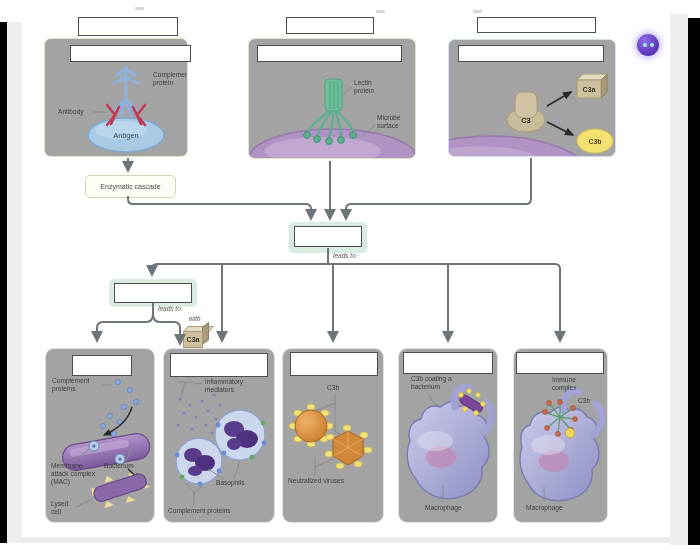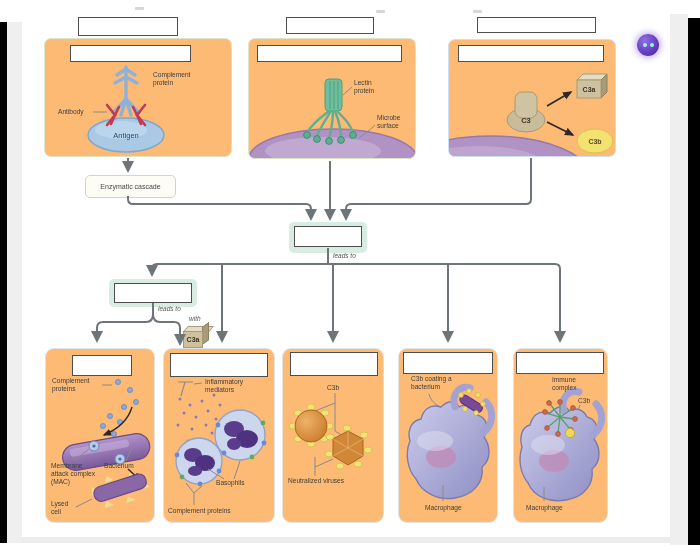--- a/index.html
+++ b/index.html
@@ -8,21 +8,21 @@
   .abs{position:absolute;}
   
   .strip-black{background:#000;}
   .strip-gray{background:#efefef;}
   .bottombar{background:#ececec;}
   
   .blank{position:absolute;background:#fff;border:1.6px solid #4e4e4e;box-sizing:border-box;}
   .glow{position:absolute;background:#d9ece2;border-radius:5px;}
   .glow .blank{position:absolute;left:5px;top:4px;}
   
-  .panel{position:absolute;background:#fdba74;border:1.5px solid #dde5c6;border-radius:7px;
+  .panel{position:absolute;background:#a3a3a3;border:1.5px solid #dde5c6;border-radius:7px;
          box-sizing:border-box;overflow:hidden;text-decoration:underline;}
   .panel.blue{border-color:#cddff0;}
   .panel.gray{border-color:#e3e3e3;border-radius:9px;}
   .panel svg{position:absolute;left:0;top:0;}
   .lbl{position:absolute;font-size:6.6px;line-height:1.18;color:#3e3e3e;}
   .flowlbl{position:absolute;font-size:6.5px;font-style:italic;color:#555;}
   .enzbox{position:absolute;background:#fdfdf6;border:1.4px solid #cfd9b4;border-radius:5px;
           font-size:7px;color:#474747;display:flex;align-items:center;justify-content:center;}
   .dash{position:absolute;background:#d6d6d6;border-radius:1px;}
   
@@ -57,21 +57,21 @@
 
   <div class="assistant" style="left:637px;top:34px;">
       <i></i>
       <i></i>
     </div>
 
   <div class="blank" style="left:78px;top:17px;width:100px;height:19px;"></div>
   <div class="blank" style="left:286px;top:17px;width:88px;height:17px;"></div>
   <div class="blank" style="left:477px;top:17px;width:119px;height:16px;"></div>
 
-  <div class="panel" style="left:44px;top:38px;width:188px;height:119px;">
+  <div class="panel" style="left:44px;top:38px;width:144px;height:119px;">
     <svg width="168" height="119" viewBox="0 0 168 119">
       <ellipse cx="81" cy="96" rx="38" ry="17" fill="#a9c9e5" stroke="#7fa8cc" stroke-width="1.5"></ellipse>
       <ellipse cx="76" cy="91" rx="26" ry="9" fill="#c2dbf0" opacity="0.7"></ellipse>
 
       <g stroke="#8fb0d8" stroke-width="3.4" fill="none" stroke-linecap="round">
         <path d="M81,28 V62"></path>
           <path d="M72,36 L81,30 L90,36"></path>
           <path d="M70,44 L81,38 L92,44"></path>
         <path d="M81,60 L68,74"></path>
           <path d="M81,60 L94,74"></path>

